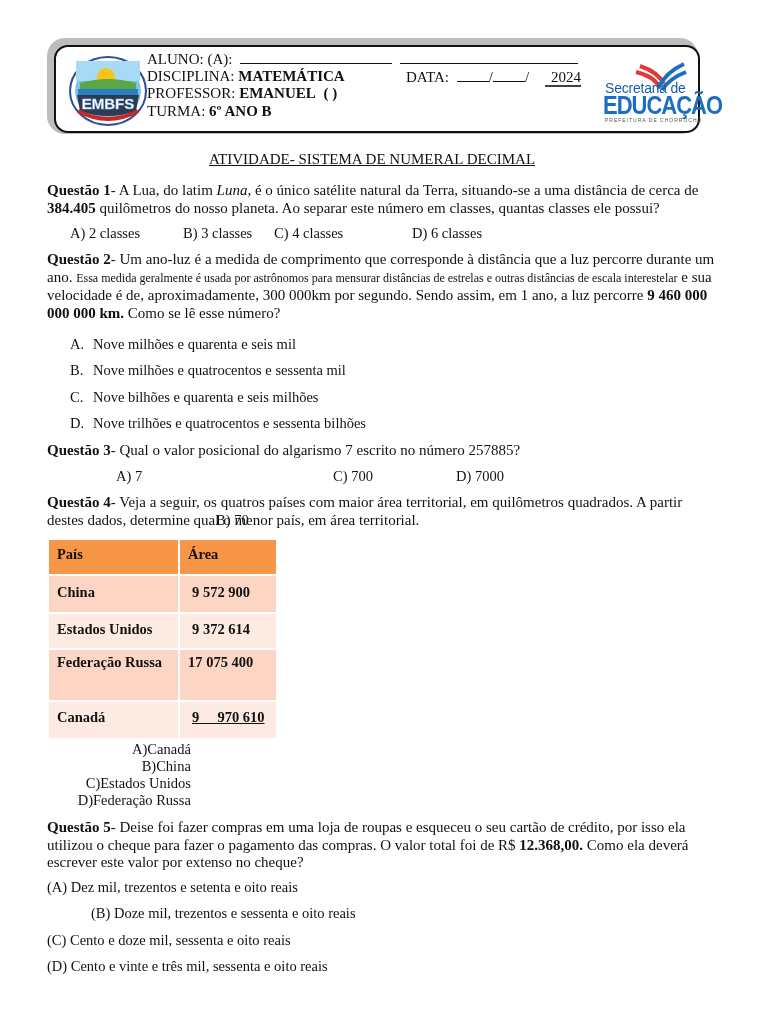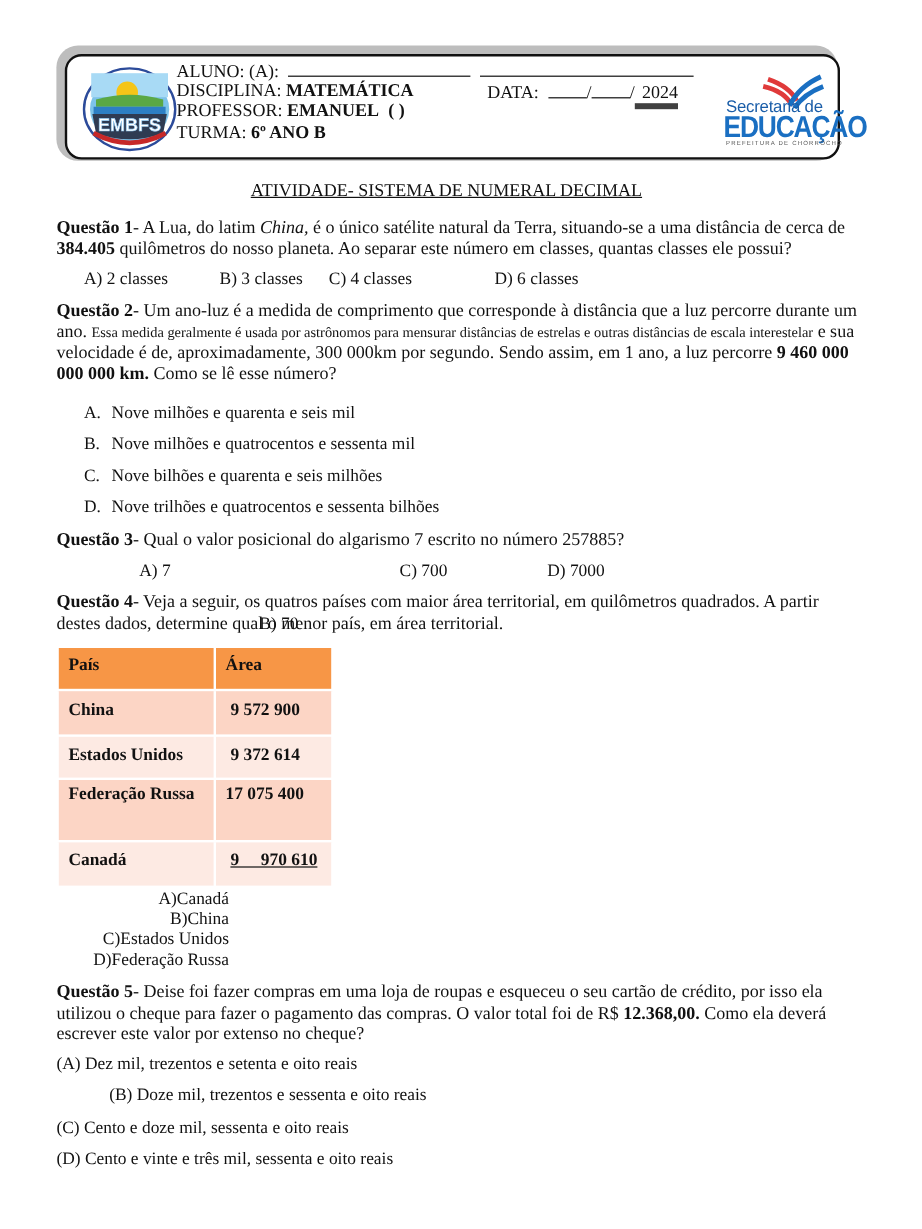--- a/index.html
+++ b/index.html
@@ -82,37 +82,37 @@
     <b style="margin-left:4px;">(   )</b>
   </div>
   <div class="row">
     <span>TURMA:</span>
     <b>6º ANO B</b>
   </div>
 </div>
 
 <div class="data-field">
   <span>DATA:</span>
-  <span class="blank" style="width:32px; margin-left:4px;"></span>/<span class="blank" style="width:32px;"></span>/<span style="border-bottom:5px solid #404040; padding-left:6px;">2024</span>
+  <span class="blank" style="width:32px; margin-left:4px;"></span>/<span class="blank" style="width:32px;"></span>/<span style="border-bottom:2px solid #404040; padding-left:6px;margin-left:16px;">2024</span>
 </div>
 
 <svg class="logo-right" viewBox="0 0 90 66">
   <path d="M40 6 Q58 12 64 24" fill="none" stroke="#e03a3a" stroke-width="4"></path>
   <path d="M36 12 Q54 16 60 28" fill="none" stroke="#e03a3a" stroke-width="4"></path>
   <path d="M58 28 Q66 12 84 4" fill="none" stroke="#1a6fc2" stroke-width="4"></path>
   <path d="M62 30 Q70 18 86 12" fill="none" stroke="#1a6fc2" stroke-width="4"></path>
 </svg>
 <div class="sec-small">Secretaria de</div>
 <div class="sec-big">EDUCAÇÃO</div>
 <div class="sec-tiny">PREFEITURA DE CHORROCHÓ</div>
 
 <div class="title"><span>ATIVIDADE- SISTEMA DE NUMERAL DECIMAL</span></div>
 
 <div class="p" style="top:182px;">
-  <b>Questão 1</b><span>- A Lua, do latim </span><i>China,</i><span> é o único satélite natural da Terra, situando-se a uma distância de cerca de </span><b>384.405</b><span> quilômetros do nosso planeta. Ao separar este número em classes, quantas classes ele possui?</span>
+  <b>Questão 1</b><span>- A Lua, do latim </span><i>Luna,</i><span> é o único satélite natural da Terra, situando-se a uma distância de cerca de </span><b>384.405</b><span> quilômetros do nosso planeta. Ao separar este número em classes, quantas classes ele possui?</span>
 </div>
 <div class="opt" style="left:70px; top:225px;">A)  2 classes</div>
 <div class="opt" style="left:183px; top:225px;">B) 3 classes</div>
 <div class="opt" style="left:274px; top:225px;">C) 4 classes</div>
 <div class="opt" style="left:412px; top:225px;">D) 6 classes</div>
 
 <div class="p" style="top:251px;">
   <b>Questão 2</b><span>- Um ano-luz é a medida de comprimento que corresponde à distância que a luz percorre durante um ano. </span><span class="small">Essa medida geralmente é usada por astrônomos para mensurar distâncias de estrelas e outras distâncias de escala interestelar</span><span> e sua velocidade  é de, aproximadamente, 300 000km  por segundo. Sendo assim, em 1 ano, a luz percorre </span><b>9 460 000 000 000 km.</b><span> Como se lê esse número?</span>
 </div>
 <div class="listopt" style="top:336px;"><span class="lt">A.</span><span>Nove milhões e quarenta e seis mil</span></div>

